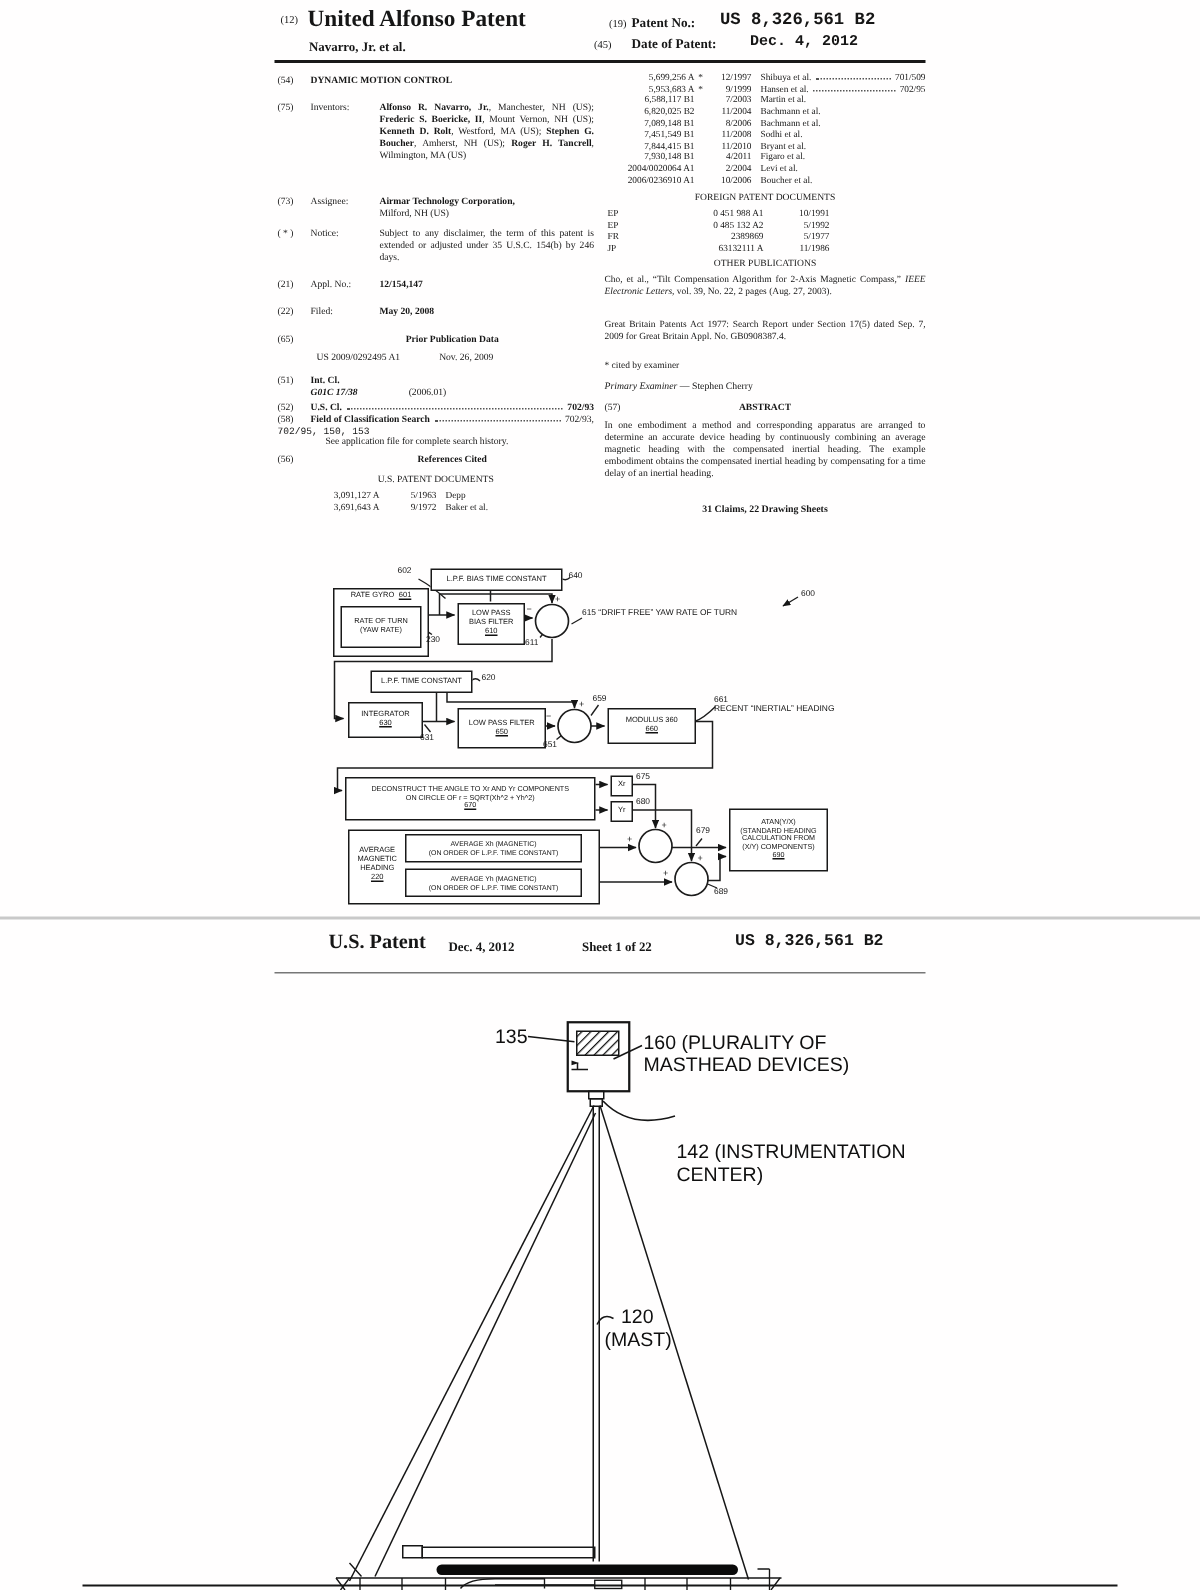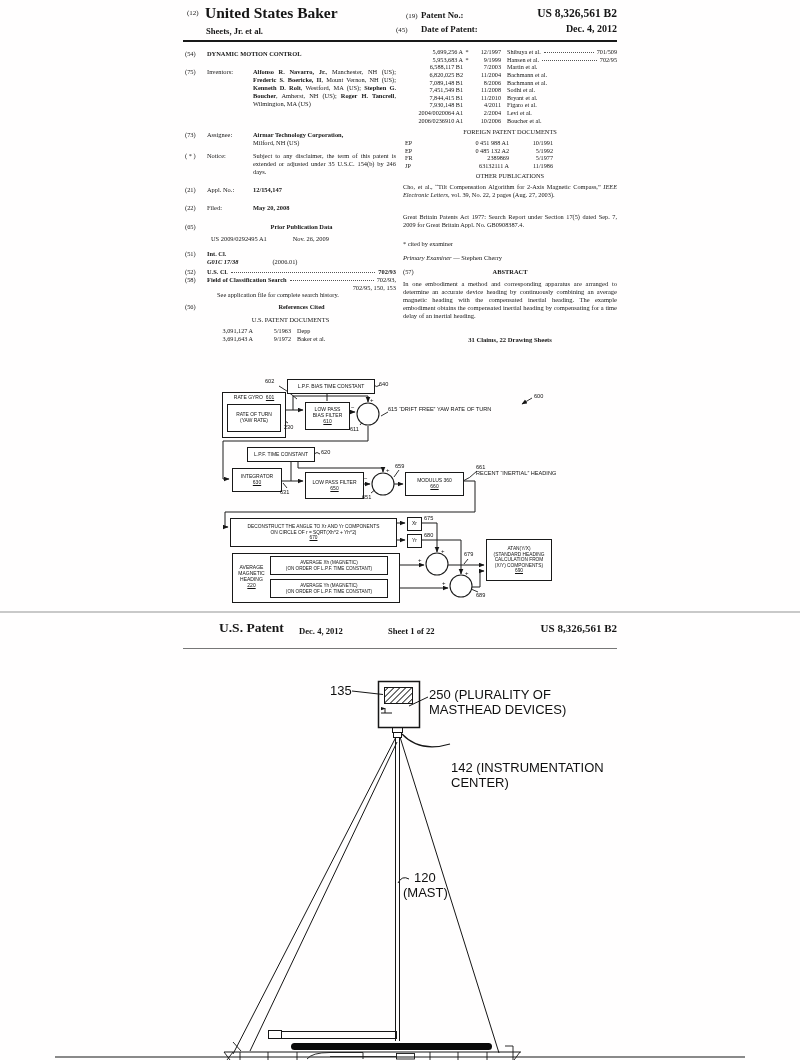--- a/index.html
+++ b/index.html
@@ -3,21 +3,21 @@
 <meta charset="utf-8">
 <style>
   html,body{margin:0;padding:0;background:#fff;}
   .page{position:relative;width:800px;height:1060px;background:#fffefe;color:#161616;
         font-family:"Liberation Serif",serif;overflow:hidden;}
   .abs{position:absolute;}
   .b{font-weight:bold;}
   .i{font-style:italic;}
   .bi{font-weight:bold;font-style:italic;}
   .ctr{text-align:center;}
-  .rt{text-align:right;}
+  .rt{font-family:Liberation Mono, monospace;}
   
   .sm{font-size:6.4px;line-height:1.24;}
   .row{display:flex;}
   .num{width:22px;flex:none;}
   .lbl{width:46px;flex:none;}
   .fill{flex:1;}
   .dots{flex:1;border-bottom:1px dotted #555;margin:0 3px 1.5px 3px;height:4px;min-width:8px;}
   .usref{display:flex;font-size:6.2px;line-height:1.23;}
   .usref .rno{width:60px;text-align:right;flex:none;}
   .usref .rstar{width:8px;text-align:center;flex:none;}
@@ -42,22 +42,22 @@
          white-space:pre-line;color:#0f0f0f;}
   svg.lineart{position:absolute;left:0;top:0;pointer-events:none;}
   .rule{position:absolute;background:#191919;}
 </style>
 </head>
 <body>
 
 <div class="page">
 
   <div class="abs" style="left:187px;top:9px;font-size:7px;">(12)</div>
-  <div class="abs b" style="left:205px;top:4px;font-size:15.5px;">United States Baker</div>
-  <div class="abs b" style="left:206px;top:26px;font-size:8.6px;">Sheets, Jr. et al.</div>
+  <div class="abs b" style="left:205px;top:4px;font-size:15.5px;">United Alfonso Patent</div>
+  <div class="abs b" style="left:206px;top:26px;font-size:8.6px;">Navarro, Jr. et al.</div>
 
   <div class="abs" style="left:406px;top:12px;font-size:7px;">(19)</div>
   <div class="abs b" style="left:421px;top:10px;font-size:8.8px;text-align:center;">Patent No.:</div>
   <div class="abs b rt" style="left:480px;top:7px;width:137px;font-size:11.5px;">US 8,326,561 B2</div>
   <div class="abs" style="left:396px;top:26px;font-size:7px;">(45)</div>
   <div class="abs b" style="left:421px;top:24px;font-size:8.8px;">Date of Patent:</div>
   <div class="abs b rt" style="left:500px;top:23px;width:117px;font-size:10px;">Dec. 4, 2012</div>
 
   <div class="rule" style="left:183px;top:40px;width:434px;height:2.4px;"></div>
 
@@ -426,20 +426,20 @@
 
   <div class="rule" style="left:0;top:611px;width:800px;height:2px;background:#c9c9c9;"></div>
 
   <div class="abs b" style="left:188px;top:620px;font-size:13.5px;margin-left:31px;">U.S. Patent</div>
   <div class="abs b" style="left:299px;top:626px;font-size:8.6px;">Dec. 4, 2012</div>
   <div class="abs b" style="left:388px;top:626px;font-size:8.6px;">Sheet 1 of 22</div>
   <div class="abs b rt" style="left:490px;top:622px;width:127px;font-size:11px;">US 8,326,561 B2</div>
   <div class="rule" style="left:183px;top:648px;width:434px;height:1px;background:#777;"></div>
 
   <div class="f1lab" style="left:330px;top:683px;">135</div>
-  <div class="f1lab" style="left:429px;top:687px;">250 (PLURALITY OF
+  <div class="f1lab" style="left:429px;top:687px;">160 (PLURALITY OF
 MASTHEAD DEVICES)</div>
   <div class="f1lab" style="left:451px;top:760px;">142 (INSTRUMENTATION
 CENTER)</div>
   <div class="f1lab" style="left:403px;top:870px;text-indent:11px;">120
 (MAST)</div>
 
 </div>
 
 </body></html>

